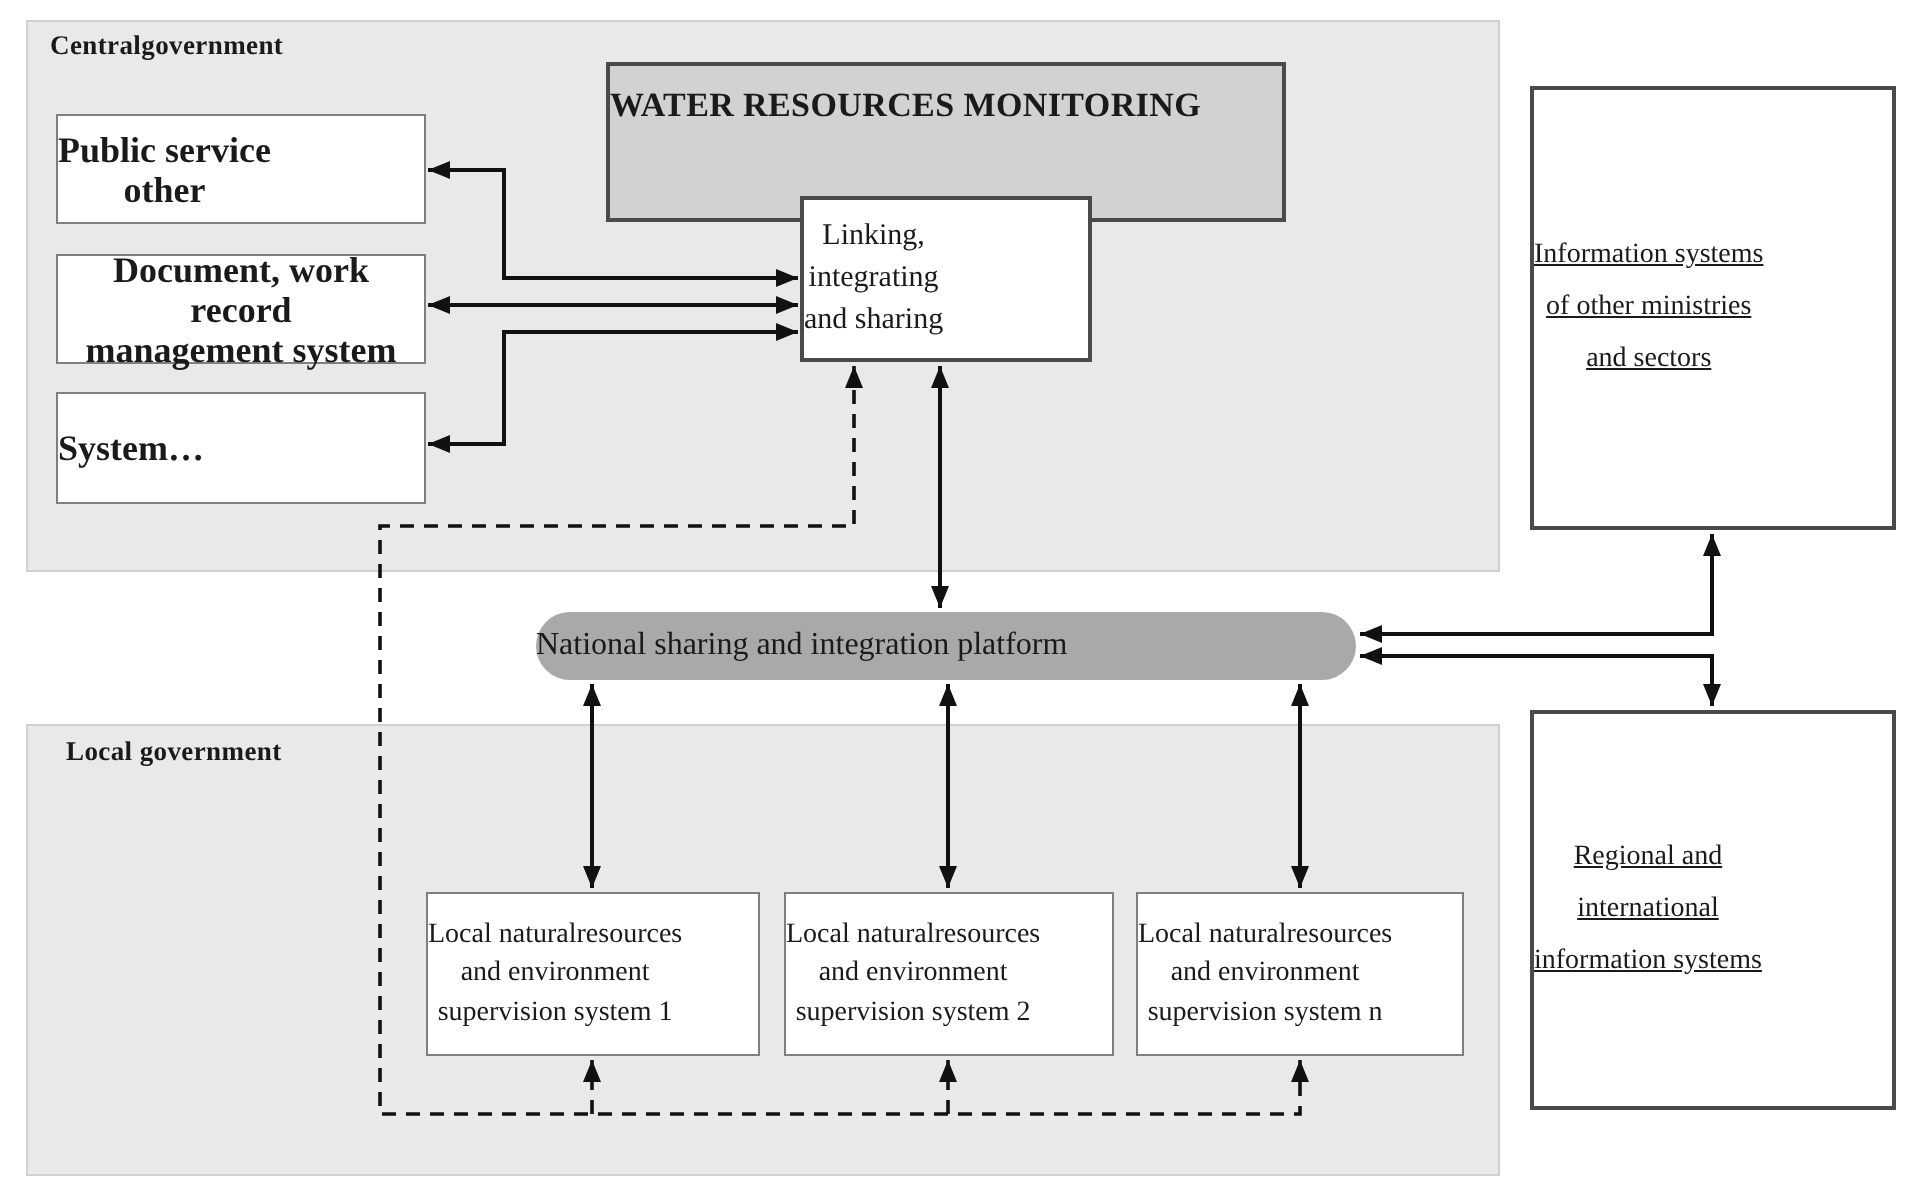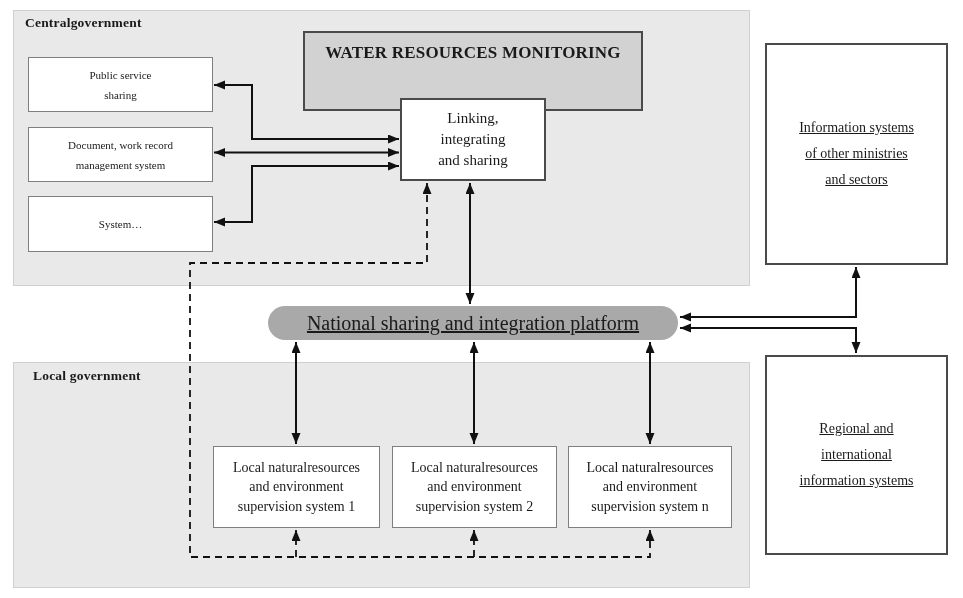--- a/index.html
+++ b/index.html
@@ -31,21 +31,20 @@
     position:absolute;
     font-weight:bold;
     font-size:13.5px;
     letter-spacing:0.2px;
   }
   .node{
     position:absolute;
     box-sizing:border-box;
     display:flex;
     align-items:center;
-    justify-content:center;
     text-align:center;
   }
   .box-light{
     background:#ffffff;
     border:1px solid var(--box-border);
   }
   .box-dark{
     background:#ffffff;
     border:2px solid var(--dark-border);
   }
@@ -62,27 +61,27 @@
   }
   .linking{
     font-weight:normal;
     font-size:15px;
     line-height:21px;
     z-index:2;
   }
   .pill{
     background:var(--pill-fill);
     border-radius:17px;
-    font-size:20px;
+    font-size:16px;
     z-index:2;
-    text-decoration:underline;
   }
   .small-node{
-    font-size:11px;
+    font-size:18px;
     line-height:20px;
+    font-weight:bold;
   }
   .local-node{
     font-size:14px;
     line-height:19.5px;
   }
   .right-node{
     font-size:14px;
     line-height:26px;
     text-decoration:underline;
   }
@@ -114,21 +113,21 @@
 
   <div class="region" style="left:13px;top:10px;width:737px;height:276px"></div>
   <div class="region" style="left:13px;top:362px;width:737px;height:226px"></div>
 
   <div class="region-label" style="left:25px;top:15px">Centralgovernment</div>
   <div class="region-label" style="left:33px;top:368px">Local government</div>
 
   <div class="node box-light small-node" style="left:28px;top:57px;width:185px;height:55px">
     <div class="lines">
       <span>Public service</span>
-      <span>sharing</span>
+      <span>other</span>
     </div>
   </div>
 
   <div class="node box-light small-node" style="left:28px;top:196px;width:185px;height:56px">
     <div class="lines">
       <span>System…</span>
     </div>
   </div>
 
   <div class="node box-light small-node" style="left:28px;top:127px;width:185px;height:55px">

